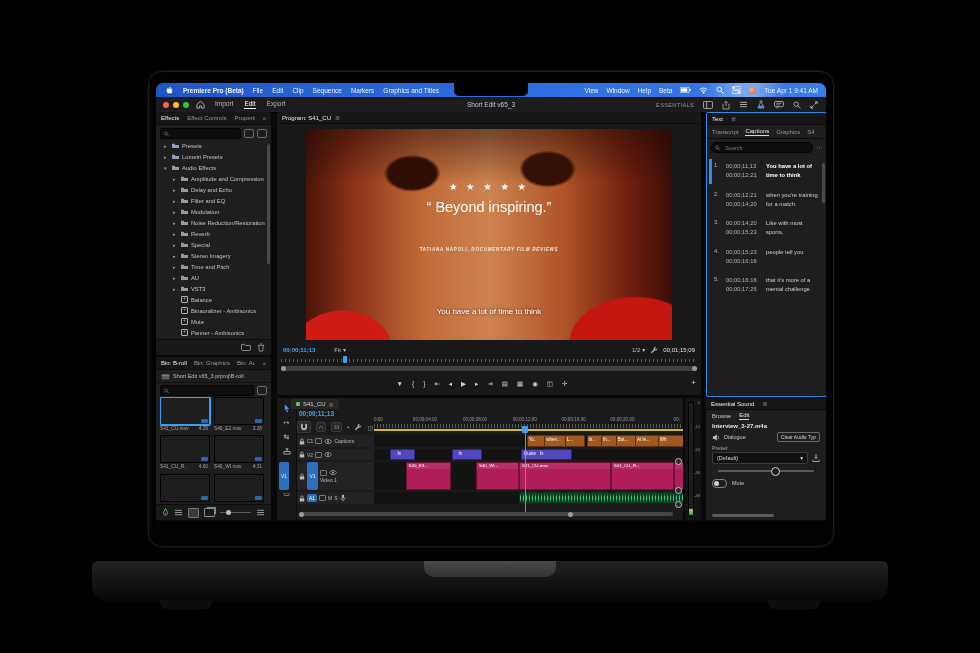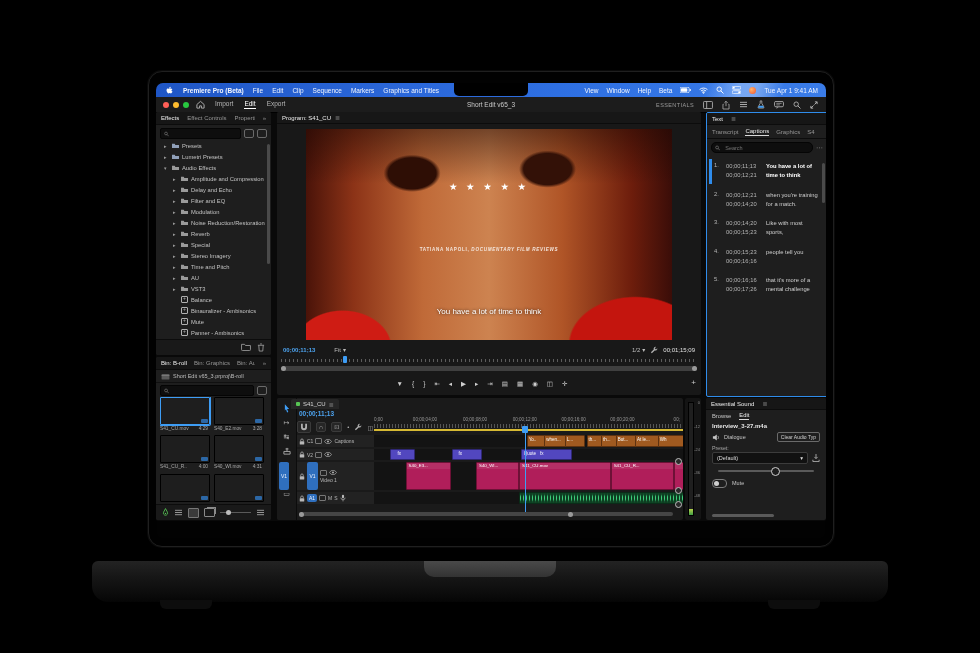--- a/index.html
+++ b/index.html
@@ -622,20 +622,21 @@
       </div>
     </div>
 
     <div class="pnl" style="left:121px;top:29px;width:424px;height:283px;background:#181818">
       <div class="prog-hdr">
         <span class="tab active">Program: S41_CU</span>
         <span class="menu-g">≣</span>
       </div>
       <div class="video">
         <div class="ov-stars">★ ★ ★ ★ ★</div>
+        <div class="ov-quote">“ Beyond inspiring.”</div>
         <div class="ov-attr">
           <span>TATIANA NAPOLI, </span><i>DOCUMENTARY FILM REVIEWS</i>
         </div>
         <div class="ov-cap">You have a lot of time to think</div>
       </div>
       <div class="prog-ctl">
         <span class="tc-blue">00;00;11;13</span>
         <span class="dd" style="margin-left:14px">
           <span>Fit</span>
             <span>▾</span>

